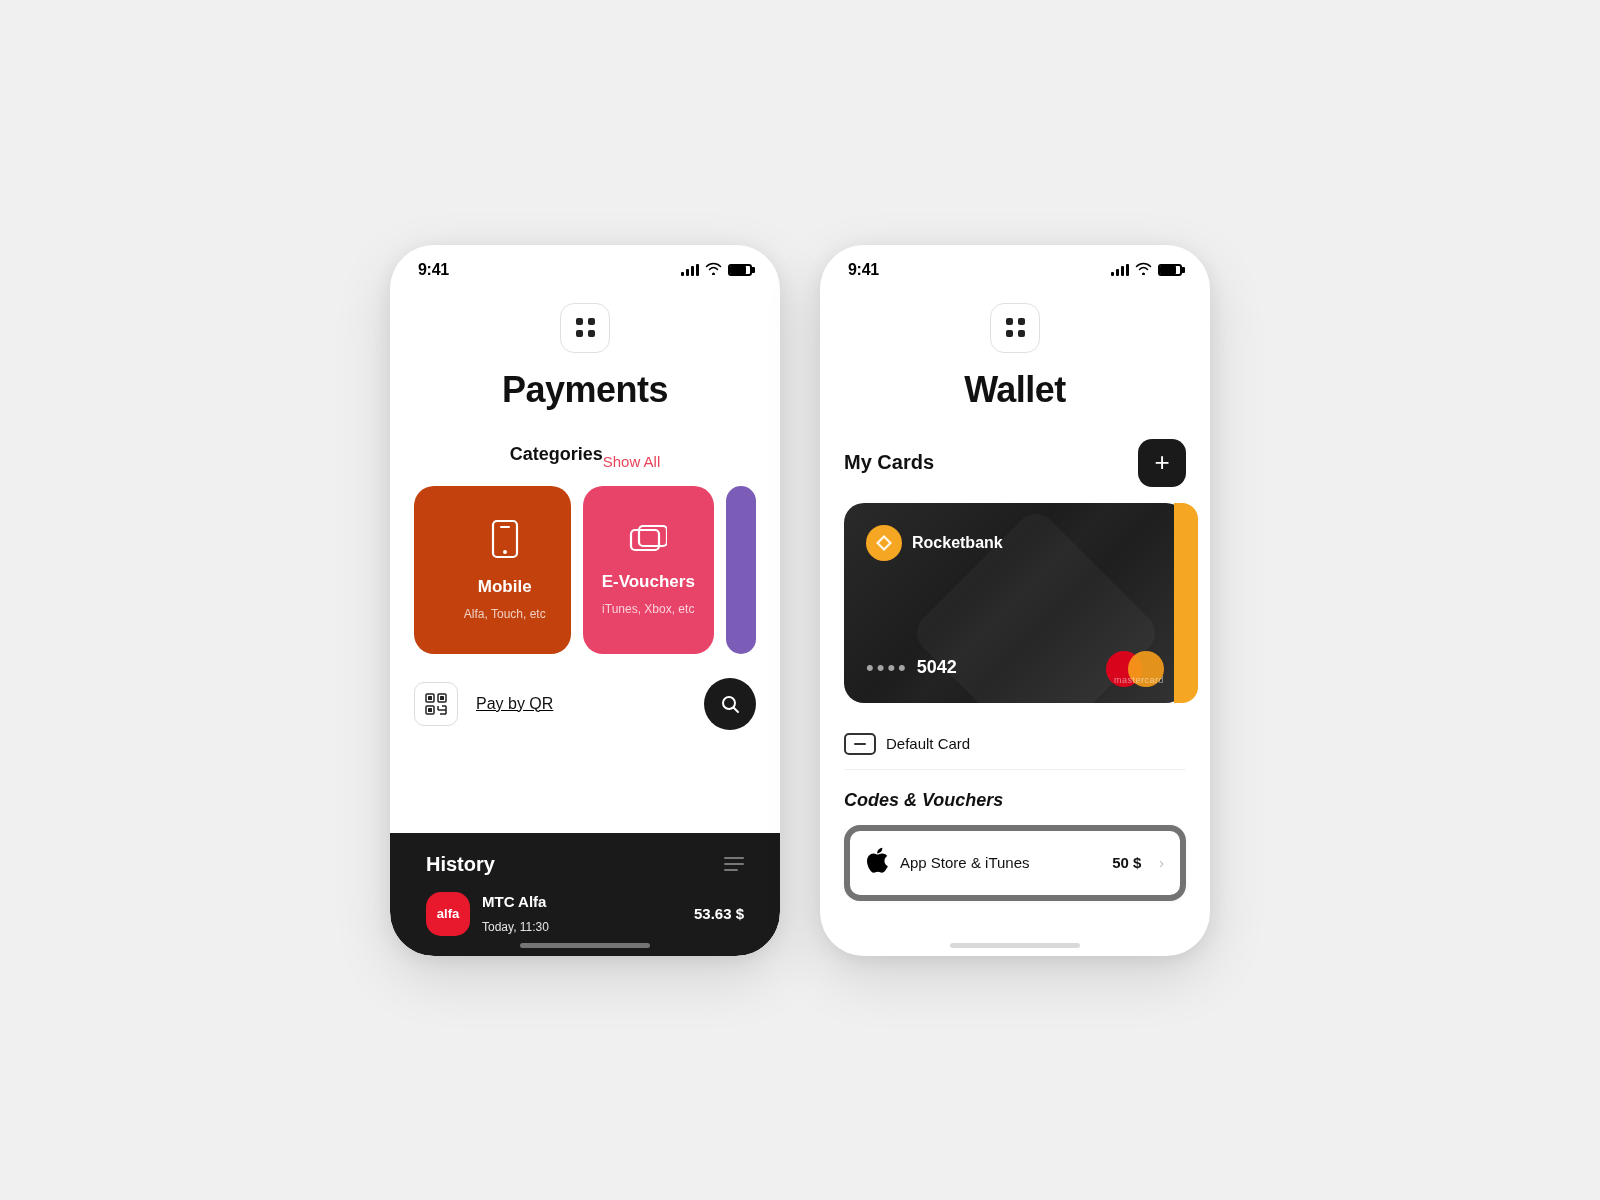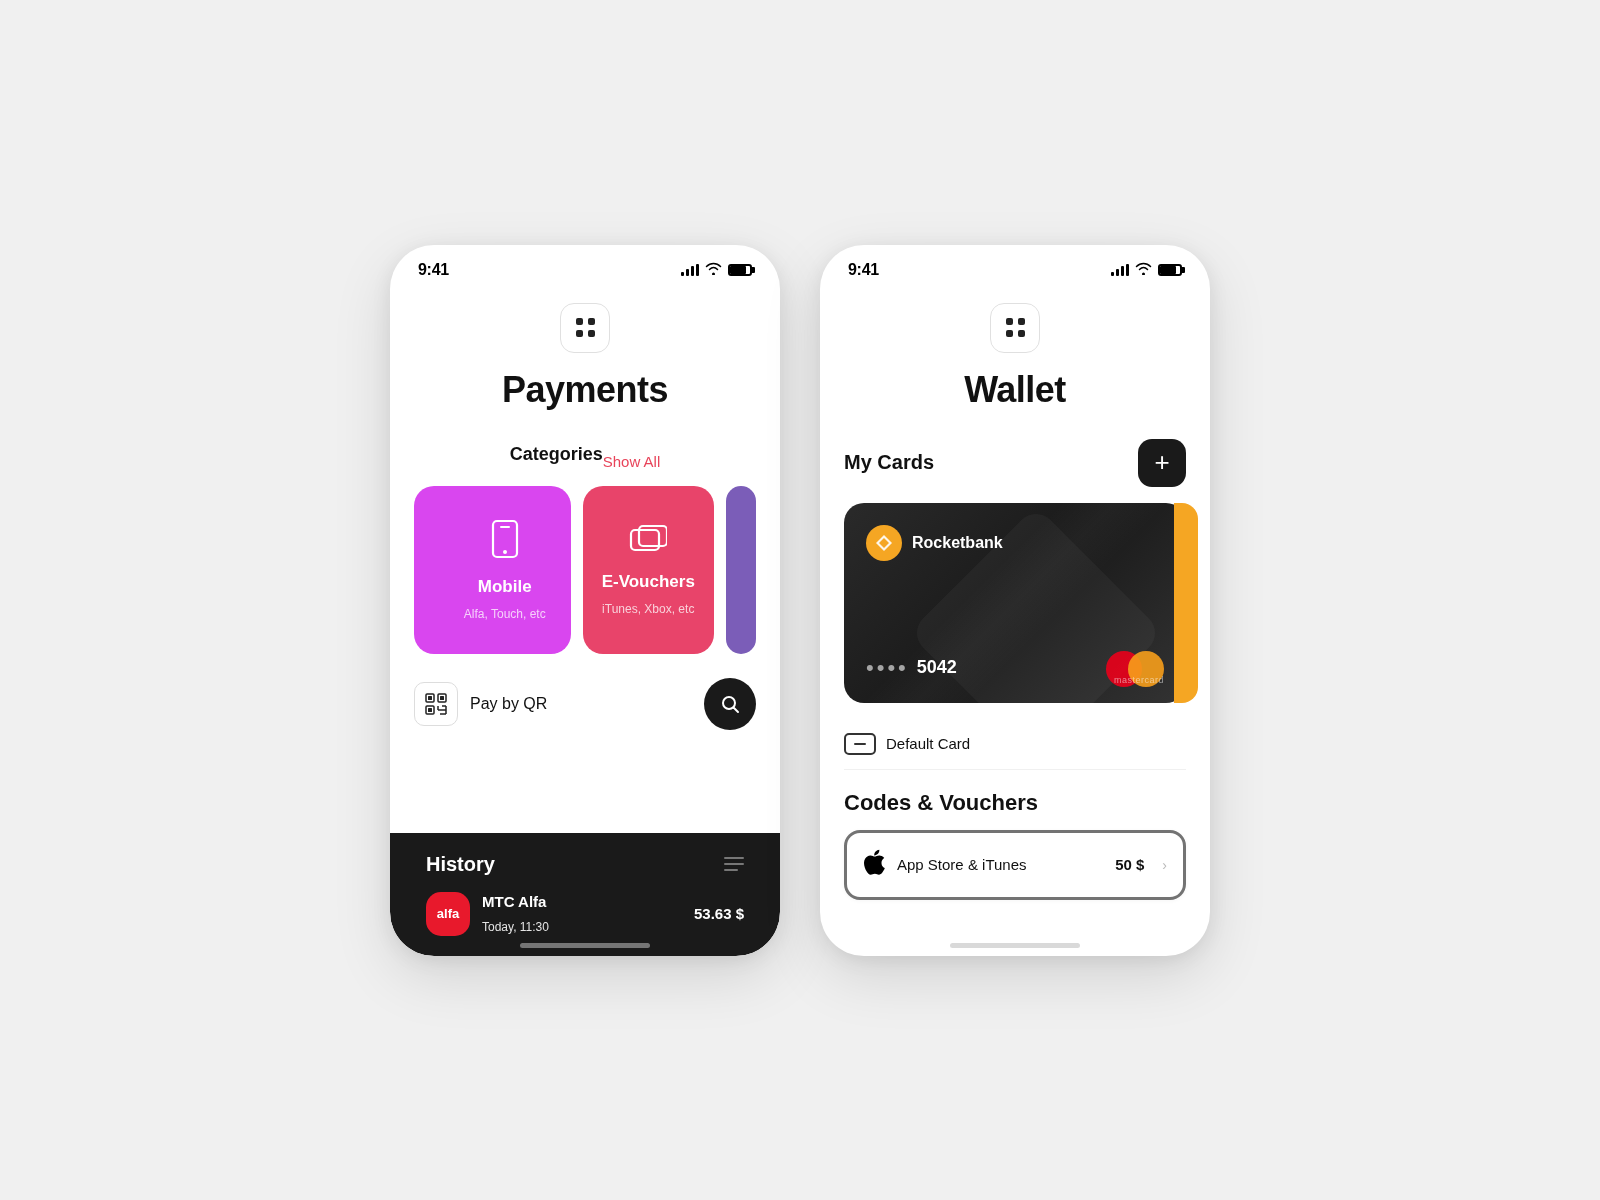--- a/index.html
+++ b/index.html
@@ -156,21 +156,21 @@
       height: 168px;
       border-radius: 20px;
       display: flex;
       flex-direction: column;
       align-items: center;
       justify-content: center;
       gap: 10px;
       cursor: pointer;
       max-width: 165px;
     }
-    .category-card.mobile { background: #d946ef; padding-left: 25px; }
+    .category-card.mobile { background: #c2410c; padding-left: 25px; }
     .category-card.evouchers { background: #e8446a; }
     .category-card.partial {
       background: #7b5db8;
       max-width: 30px;
       border-radius: 20px;
       flex: 0 0 30px;
       overflow: hidden;
     }
     .category-icon {
       font-size: 32px;
@@ -188,22 +188,23 @@
     }
     .bottom-row {
       display: flex;
       align-items: center;
       justify-content: space-between;
       margin-top: 24px;
     }
     .qr-btn {
       display: flex;
       align-items: center;
-      gap: 12px;
-      cursor: pointer;
+      gap: 18px;
+      cursor: pointer;
+      text-decoration: underline;
     }
     .qr-icon-box {
       width: 44px;
       height: 44px;
       border: 1.5px solid #ddd;
       border-radius: 10px;
       display: flex;
       align-items: center;
       justify-content: center;
       font-size: 22px;
@@ -450,32 +451,33 @@
       height: 2px;
       background: #333;
       border-radius: 1px;
     }
     .default-card-label {
       font-size: 15px;
       font-weight: 500;
       color: #111;
     }
     .codes-section-title {
-      font-size: 22px;
+      font-size: 18px;
       font-weight: 700;
       color: #111;
       margin-bottom: 14px;
+      font-style: italic;
     }
     .voucher-item {
       display: flex;
       align-items: center;
       gap: 12px;
       padding: 16px;
       background: #fff;
-      border: 3px solid #737373;
+      border: 6px solid #737373;
       border-radius: 16px;
       margin-bottom: 10px;
       cursor: pointer;
       box-shadow: 0 1px 4px rgba(0,0,0,0.04);
     }
     .apple-logo {
       font-size: 22px;
       color: #000;
     }
     .voucher-name {

